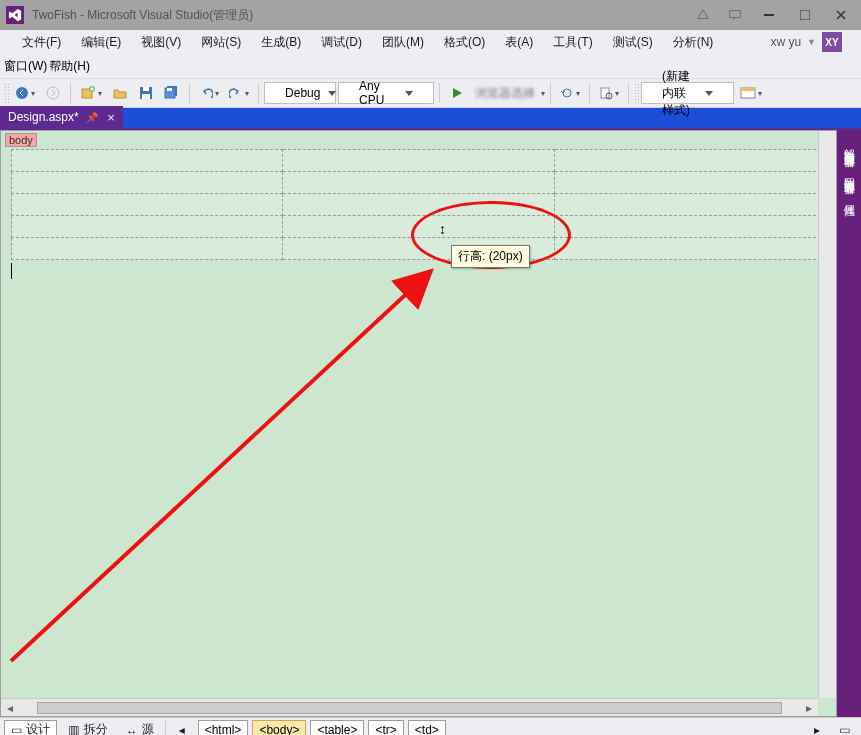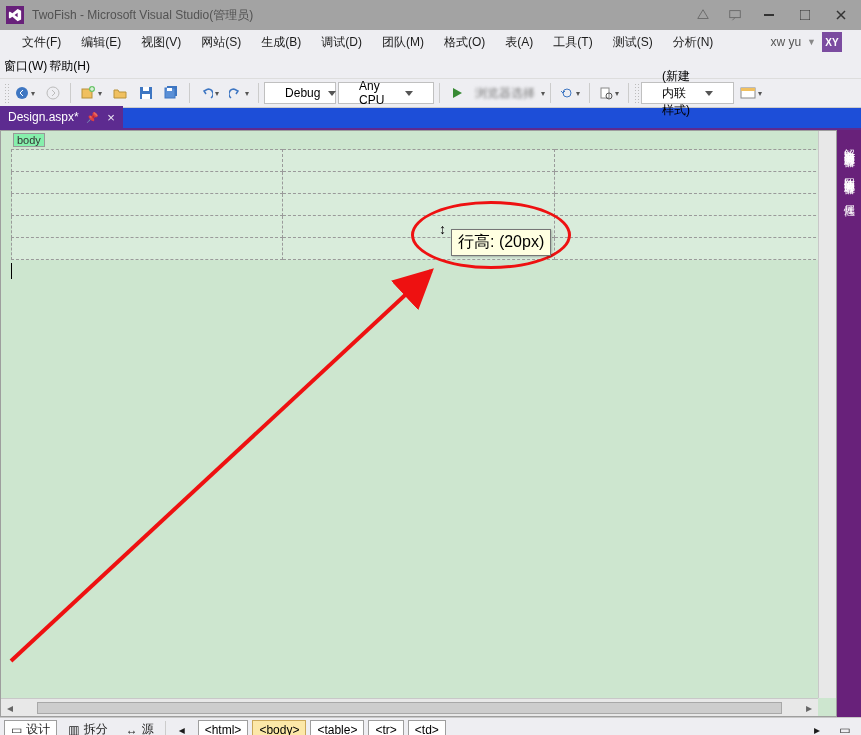--- a/index.html
+++ b/index.html
@@ -25,28 +25,28 @@
 .dd{height:22px;border:1px solid #c0c0c0;background:#fff;display:flex;align-items:center;padding:0 20px;gap:4px}
 .dd .caret{border-left:4px solid transparent;border-right:4px solid transparent;border-top:5px solid #555}
 .play{color:#388a34}
 .run-label{color:#777;filter:blur(1.5px);padding:0 4px}
 .tabwell{height:22px;background:#1d4ed8;display:flex;align-items:flex-end;border-bottom:2px solid #5d2b90}
 .doc-tab{height:22px;background:#5d2b90;color:#fff;display:flex;align-items:center;padding:0 8px;gap:8px;font-size:12px}
 .doc-tab .pin{font-size:10px;opacity:.85}
 .doc-tab .closex{font-size:13px;opacity:.9}
 .workarea{position:relative;height:calc(735px - 30px - 24px - 24px - 30px - 22px - 18px);display:flex;background:#eeeef2}
 .editor{flex:1;position:relative;background:#cde6cf;border:1px solid #9e9e9e;margin:0 0 0 0;overflow:hidden}
-.crumb{position:absolute;left:12px;top:2px;font-size:11px;background:#86efac;border:1px solid #999;padding:0 3px;color:#333}
+.crumb{position:absolute;left:4px;top:2px;font-size:11px;background:#fca5a5;border:1px solid #999;padding:0 3px;color:#333}
 .design-surface{position:absolute;left:10px;right:10px;top:18px;height:110px}
 .design-table{width:100%;height:100%;border-collapse:collapse}
 .design-table td{border:1px dashed #9a9a9a;background:rgba(255,255,255,.25);height:22px}
 .cursor-caret{position:absolute;left:10px;top:132px;width:1px;height:16px;background:#000}
 .ellipse{position:absolute;left:410px;top:70px;width:160px;height:68px;border:3px solid #e11;border-radius:50%}
 .resize-ns{position:absolute;left:438px;top:90px;font-size:14px;color:#000;text-shadow:0 0 2px #fff}
-.tooltip{position:absolute;left:450px;top:98px;background:#ffffe1;border:1px solid #767676;padding:2px 6px;font-size:16px;color:#000;box-shadow:1px 1px 2px rgba(0,0,0,.25)}
+.tooltip{position:absolute;left:450px;top:114px;background:#ffffe1;border:1px solid #767676;padding:2px 6px;font-size:12px;color:#000;box-shadow:1px 1px 2px rgba(0,0,0,.25)}
 .red-arrow{position:absolute;left:0;top:0;pointer-events:none}
 .hscroll{position:absolute;left:0;right:18px;bottom:0;height:18px;background:#e8e8e8;border-top:1px solid #c8c8c8;display:flex;align-items:center}
 .hscroll .thumb{height:12px;background:#cdcdcd;border:1px solid #a8a8a8;flex:1;margin:0 18px}
 .hscroll .arrow{width:18px;height:18px;display:flex;align-items:center;justify-content:center;color:#666}
 .vscroll{position:absolute;right:0;top:0;bottom:18px;width:18px;background:#e8e8e8;border-left:1px solid #c8c8c8}
 .sidepanels{width:24px;background:#68217a;display:flex;flex-direction:column;align-items:center;padding-top:4px;gap:8px}
 .side-tab{writing-mode:vertical-rl;color:#fff;font-size:11px;padding:6px 2px;letter-spacing:1px;cursor:default}
 .bottom-tabs{height:24px;background:#eeeef2;border-top:1px solid #c8c8c8;display:flex;align-items:center;padding:0 4px;gap:4px}
 .btab{height:20px;display:flex;align-items:center;gap:4px;padding:0 6px;border:1px solid transparent;color:#1b1b1b}
 .btab.active{background:#fff;border-color:#9e9e9e}

